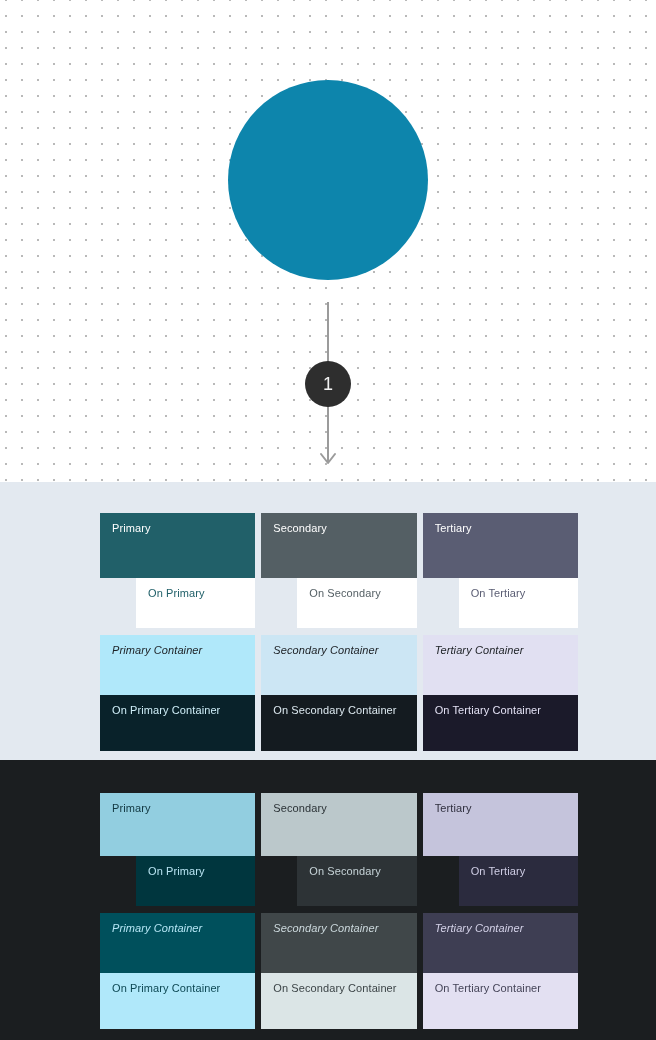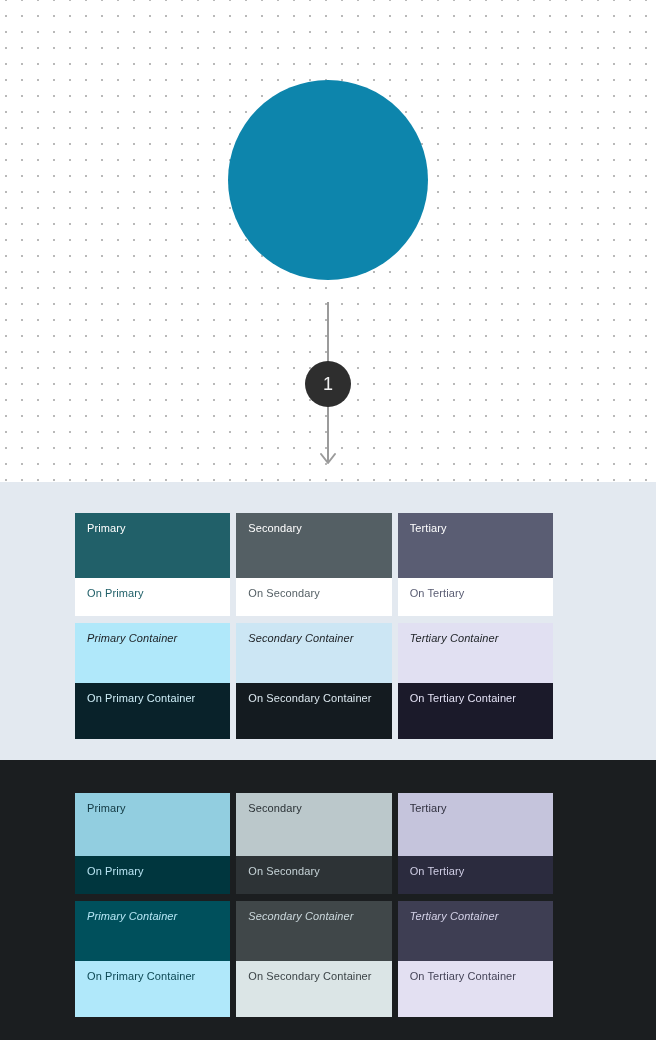--- a/index.html
+++ b/index.html
@@ -88,21 +88,21 @@
     top: 482px;
     height: 278px;
   }
   .palette-dark {
     top: 760px;
     height: 280px;
   }
 
   .swatch-grid {
     position: absolute;
-    left: 75px;
+    left: 100px;
     width: 478px;
     display: flex;
     gap: 6px;
   }
   .palette-light .swatch-grid { top: 31px; }
   .palette-dark  .swatch-grid { top: 33px; }
 
   .swatch-col {
     width: 158px;
     display: flex;
@@ -112,21 +112,21 @@
   .tile {
     box-sizing: border-box;
     padding: 8px 12px 0 12px;
     font-size: 11px;
     line-height: 14px;
     letter-spacing: 0.1px;
     white-space: nowrap;
     overflow: hidden;
   }
   .tile-main      { height: 65px; }
-  .tile-on        { height: 38px; }
+  .tile-on        { height: 50px; margin-left: 36px; }
   .tile-container { height: 60px; margin-top: 7px; font-style: italic; }
   .tile-on-container { height: 56px; }
 
   .palette-dark .tile-main { height: 63px; }
   .palette-dark .tile-container { height: 60px; margin-top: 7px; }
 </style>
 </head>
 <body>
 
 <div id="page">

